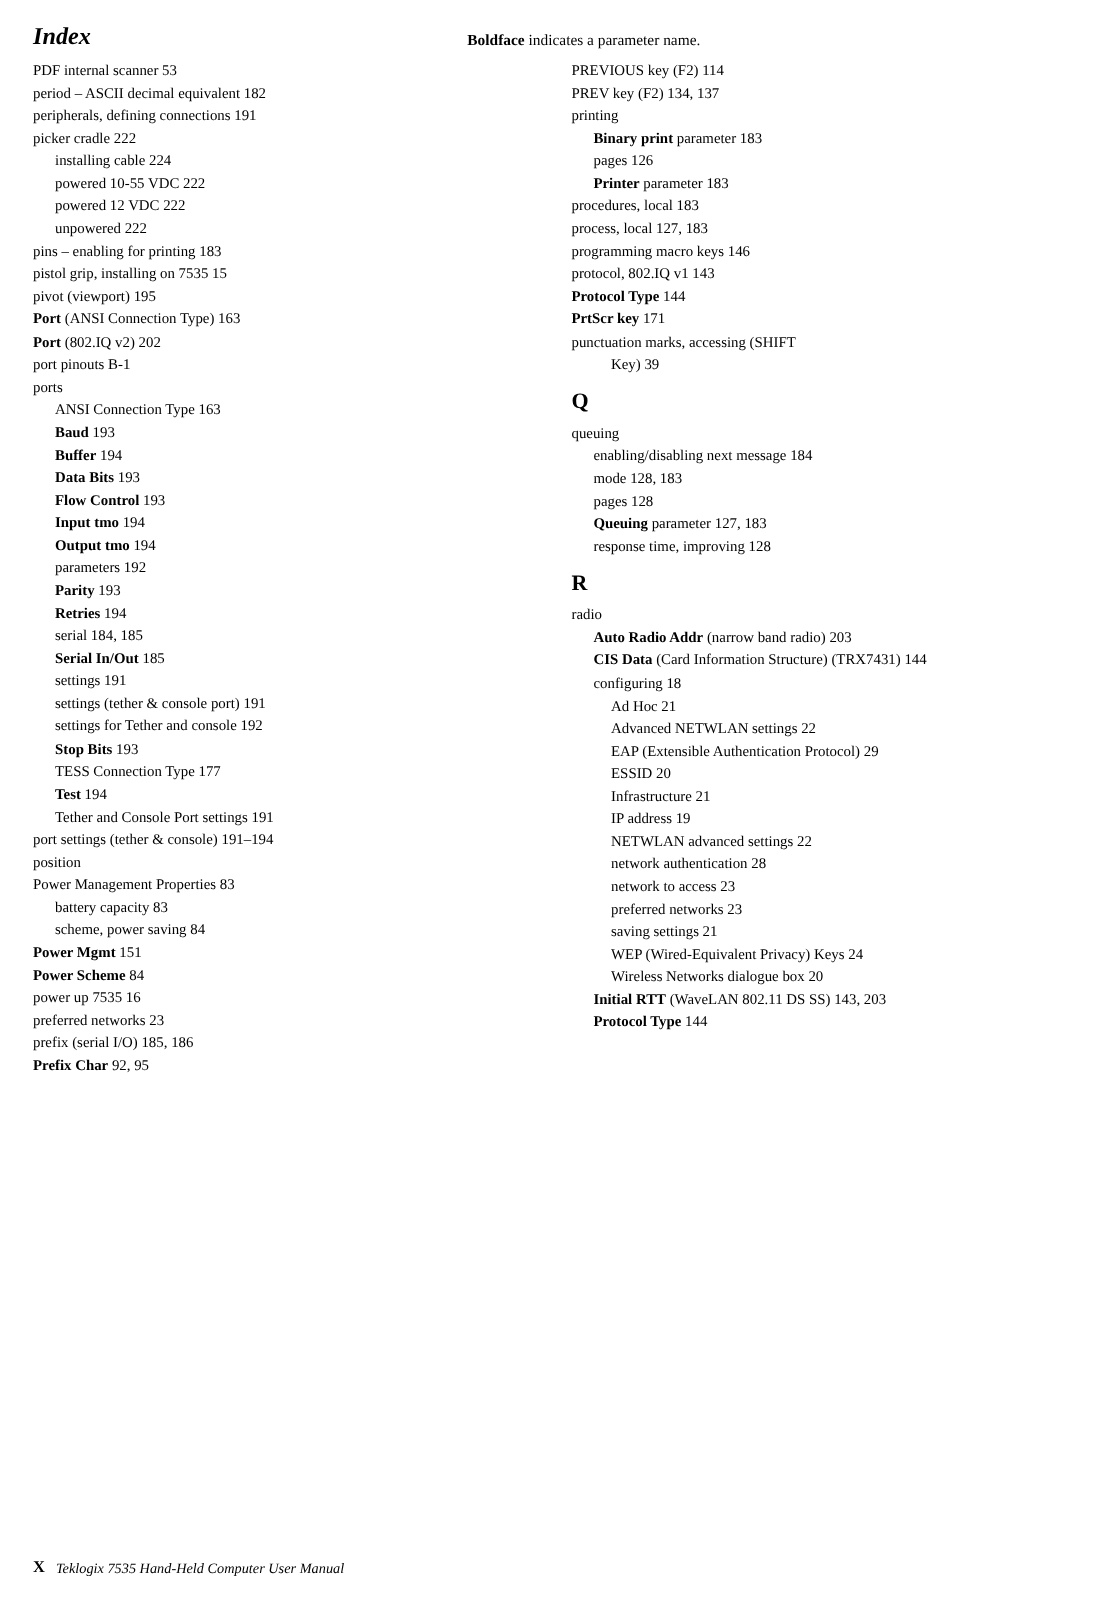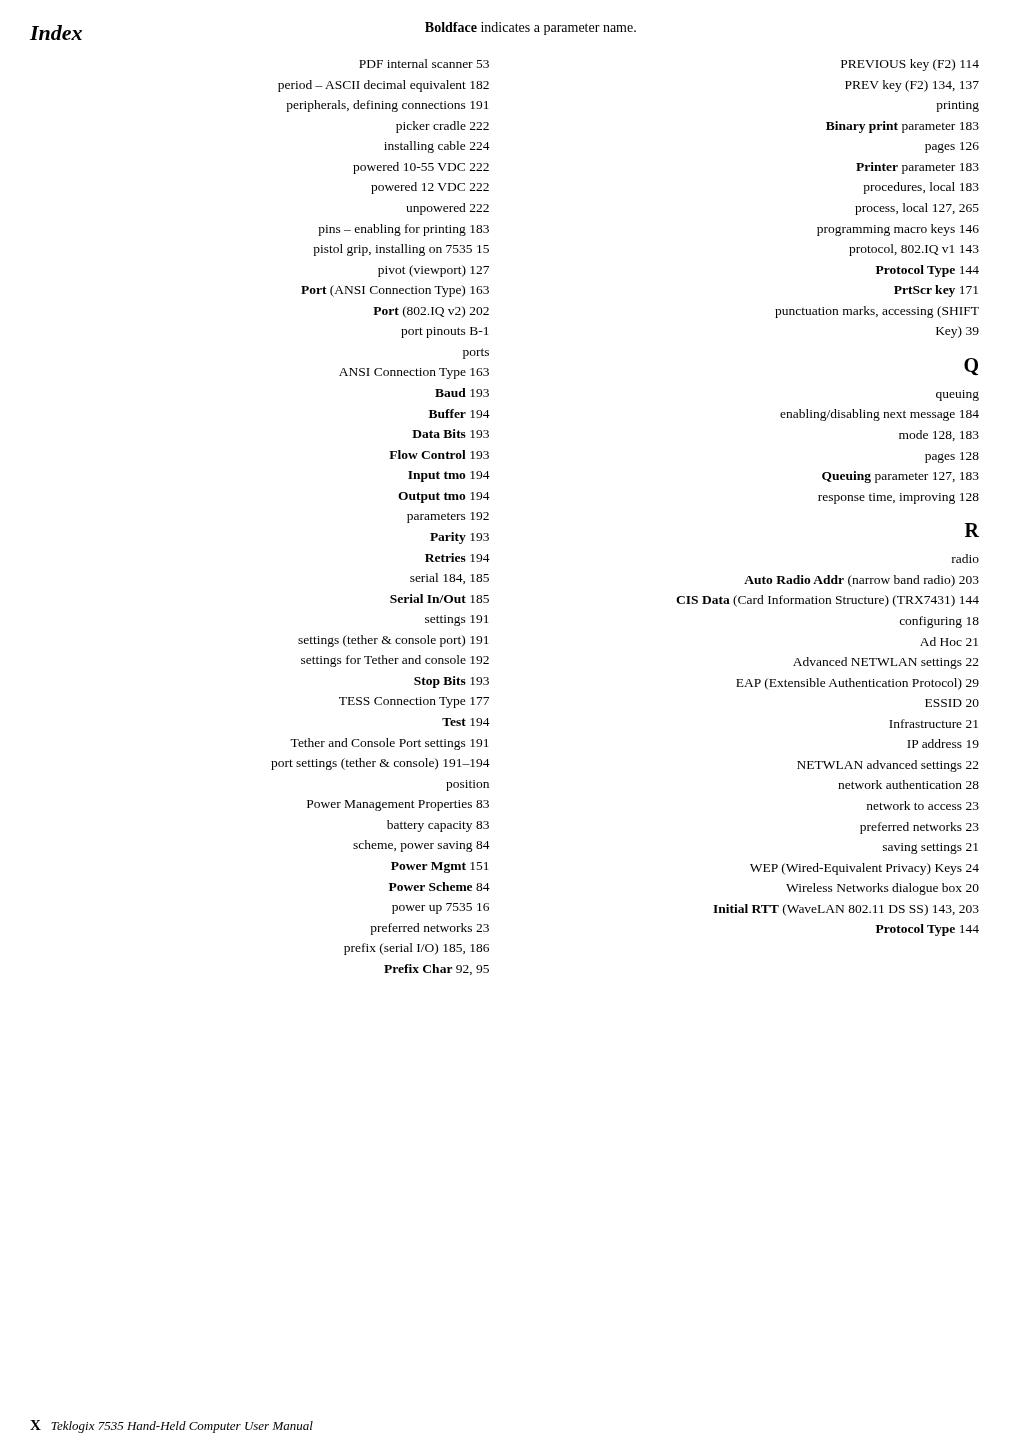--- a/index.html
+++ b/index.html
@@ -8,39 +8,38 @@
       font-size: 14px;
       background: #fff;
       color: #000;
       width: 1009px;
       min-height: 1452px;
       padding: 20px 30px;
     }
     .page-header {
       display: flex;
       justify-content: space-between;
-      align-items: flex-start;
+      align-items: flex-end;
       margin-bottom: 8px;
       border-bottom: none;
     }
     .index-title {
       font-size: 22px;
       font-weight: bold;
       font-style: italic;
     }
     .boldface-note {
       font-size: 14px;
       text-align: center;
       flex: 1;
     }
     .content-area {
       display: flex;
       gap: 30px;
       margin-top: 6px;
-      text-align: right;
     }
     .col {
       flex: 1;
       font-size: 13.5px;
       line-height: 1.45;
     }
     .entry {
       margin-bottom: 1px;
     }
     .entry.indent1 {
@@ -89,21 +88,21 @@
       <div class="entry">PDF internal scanner   53</div>
       <div class="entry">period – ASCII decimal equivalent   182</div>
       <div class="entry">peripherals, defining connections   191</div>
       <div class="entry">picker cradle   222</div>
       <div class="entry indent1">installing cable   224</div>
       <div class="entry indent1">powered 10-55 VDC   222</div>
       <div class="entry indent1">powered 12 VDC   222</div>
       <div class="entry indent1">unpowered   222</div>
       <div class="entry">pins – enabling for printing   183</div>
       <div class="entry">pistol grip, installing on 7535   15</div>
-      <div class="entry">pivot (viewport)   127</div>
+      <div class="entry">pivot (viewport)   195</div>
       <div class="entry"><b>Port</b> (ANSI Connection Type)   163</div>
       <div class="entry"><b>Port</b> (802.IQ v2)   202</div>
       <div class="entry">port pinouts   B-1</div>
       <div class="entry">ports</div>
       <div class="entry indent1">ANSI Connection Type   163</div>
       <div class="entry indent1"><b>Baud</b>   193</div>
       <div class="entry indent1"><b>Buffer</b>   194</div>
       <div class="entry indent1"><b>Data Bits</b>   193</div>
       <div class="entry indent1"><b>Flow Control</b>   193</div>
       <div class="entry indent1"><b>Input tmo</b>   194</div>
@@ -133,21 +132,21 @@
       <div class="entry"><b>Prefix Char</b>   92, 95</div>
     </div>
   <div class="col" id="right-col">
       <div class="entry">PREVIOUS key (F2)   114</div>
       <div class="entry">PREV key (F2)   134, 137</div>
       <div class="entry">printing</div>
       <div class="entry indent1"><b>Binary print</b> parameter   183</div>
       <div class="entry indent1">pages   126</div>
       <div class="entry indent1"><b>Printer</b> parameter   183</div>
       <div class="entry">procedures, local   183</div>
-      <div class="entry">process, local   127, 265</div>
+      <div class="entry">process, local   127, 183</div>
       <div class="entry">programming macro keys   146</div>
       <div class="entry">protocol, 802.IQ v1   143</div>
       <div class="entry"><b>Protocol Type</b>   144</div>
       <div class="entry"><b>PrtScr key</b>   171</div>
       <div class="entry">punctuation marks, accessing (SHIFT</div>
       <div class="entry indent2">Key)   39</div>
       <div class="section-letter">Q</div>
       <div class="entry">queuing</div>
       <div class="entry indent1">enabling/disabling next message   184</div>
       <div class="entry indent1">mode   128, 183</div>

